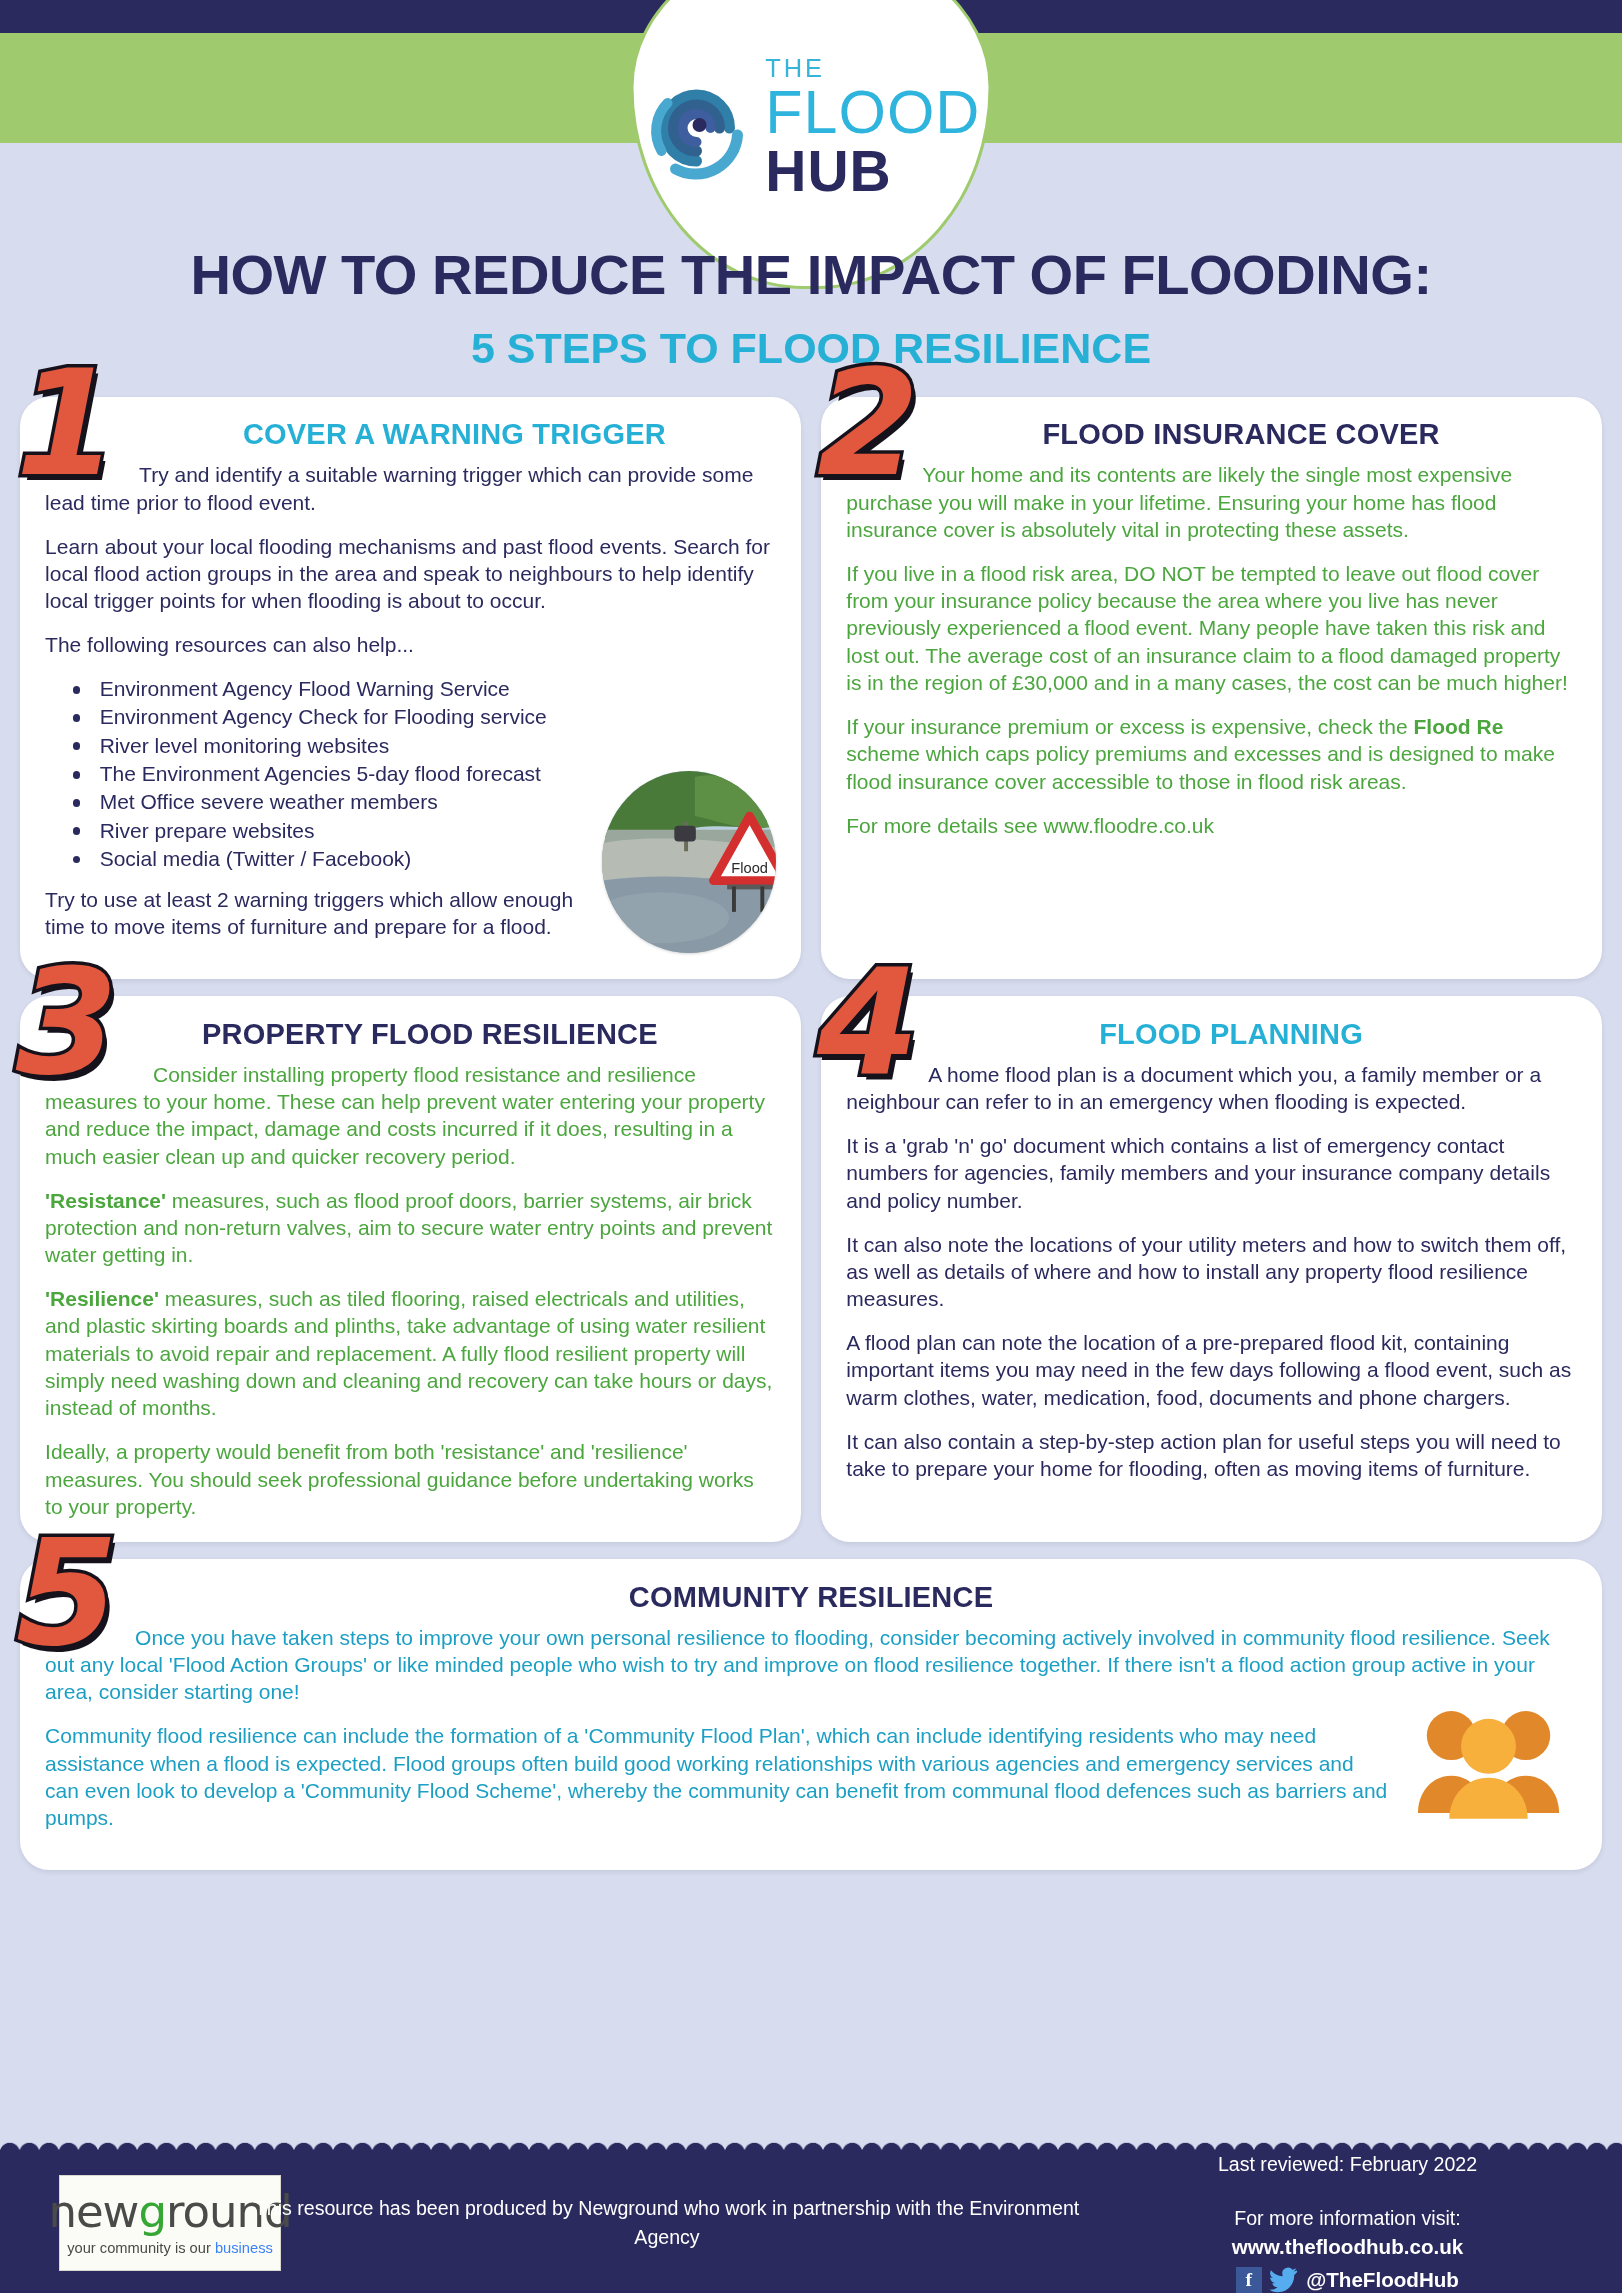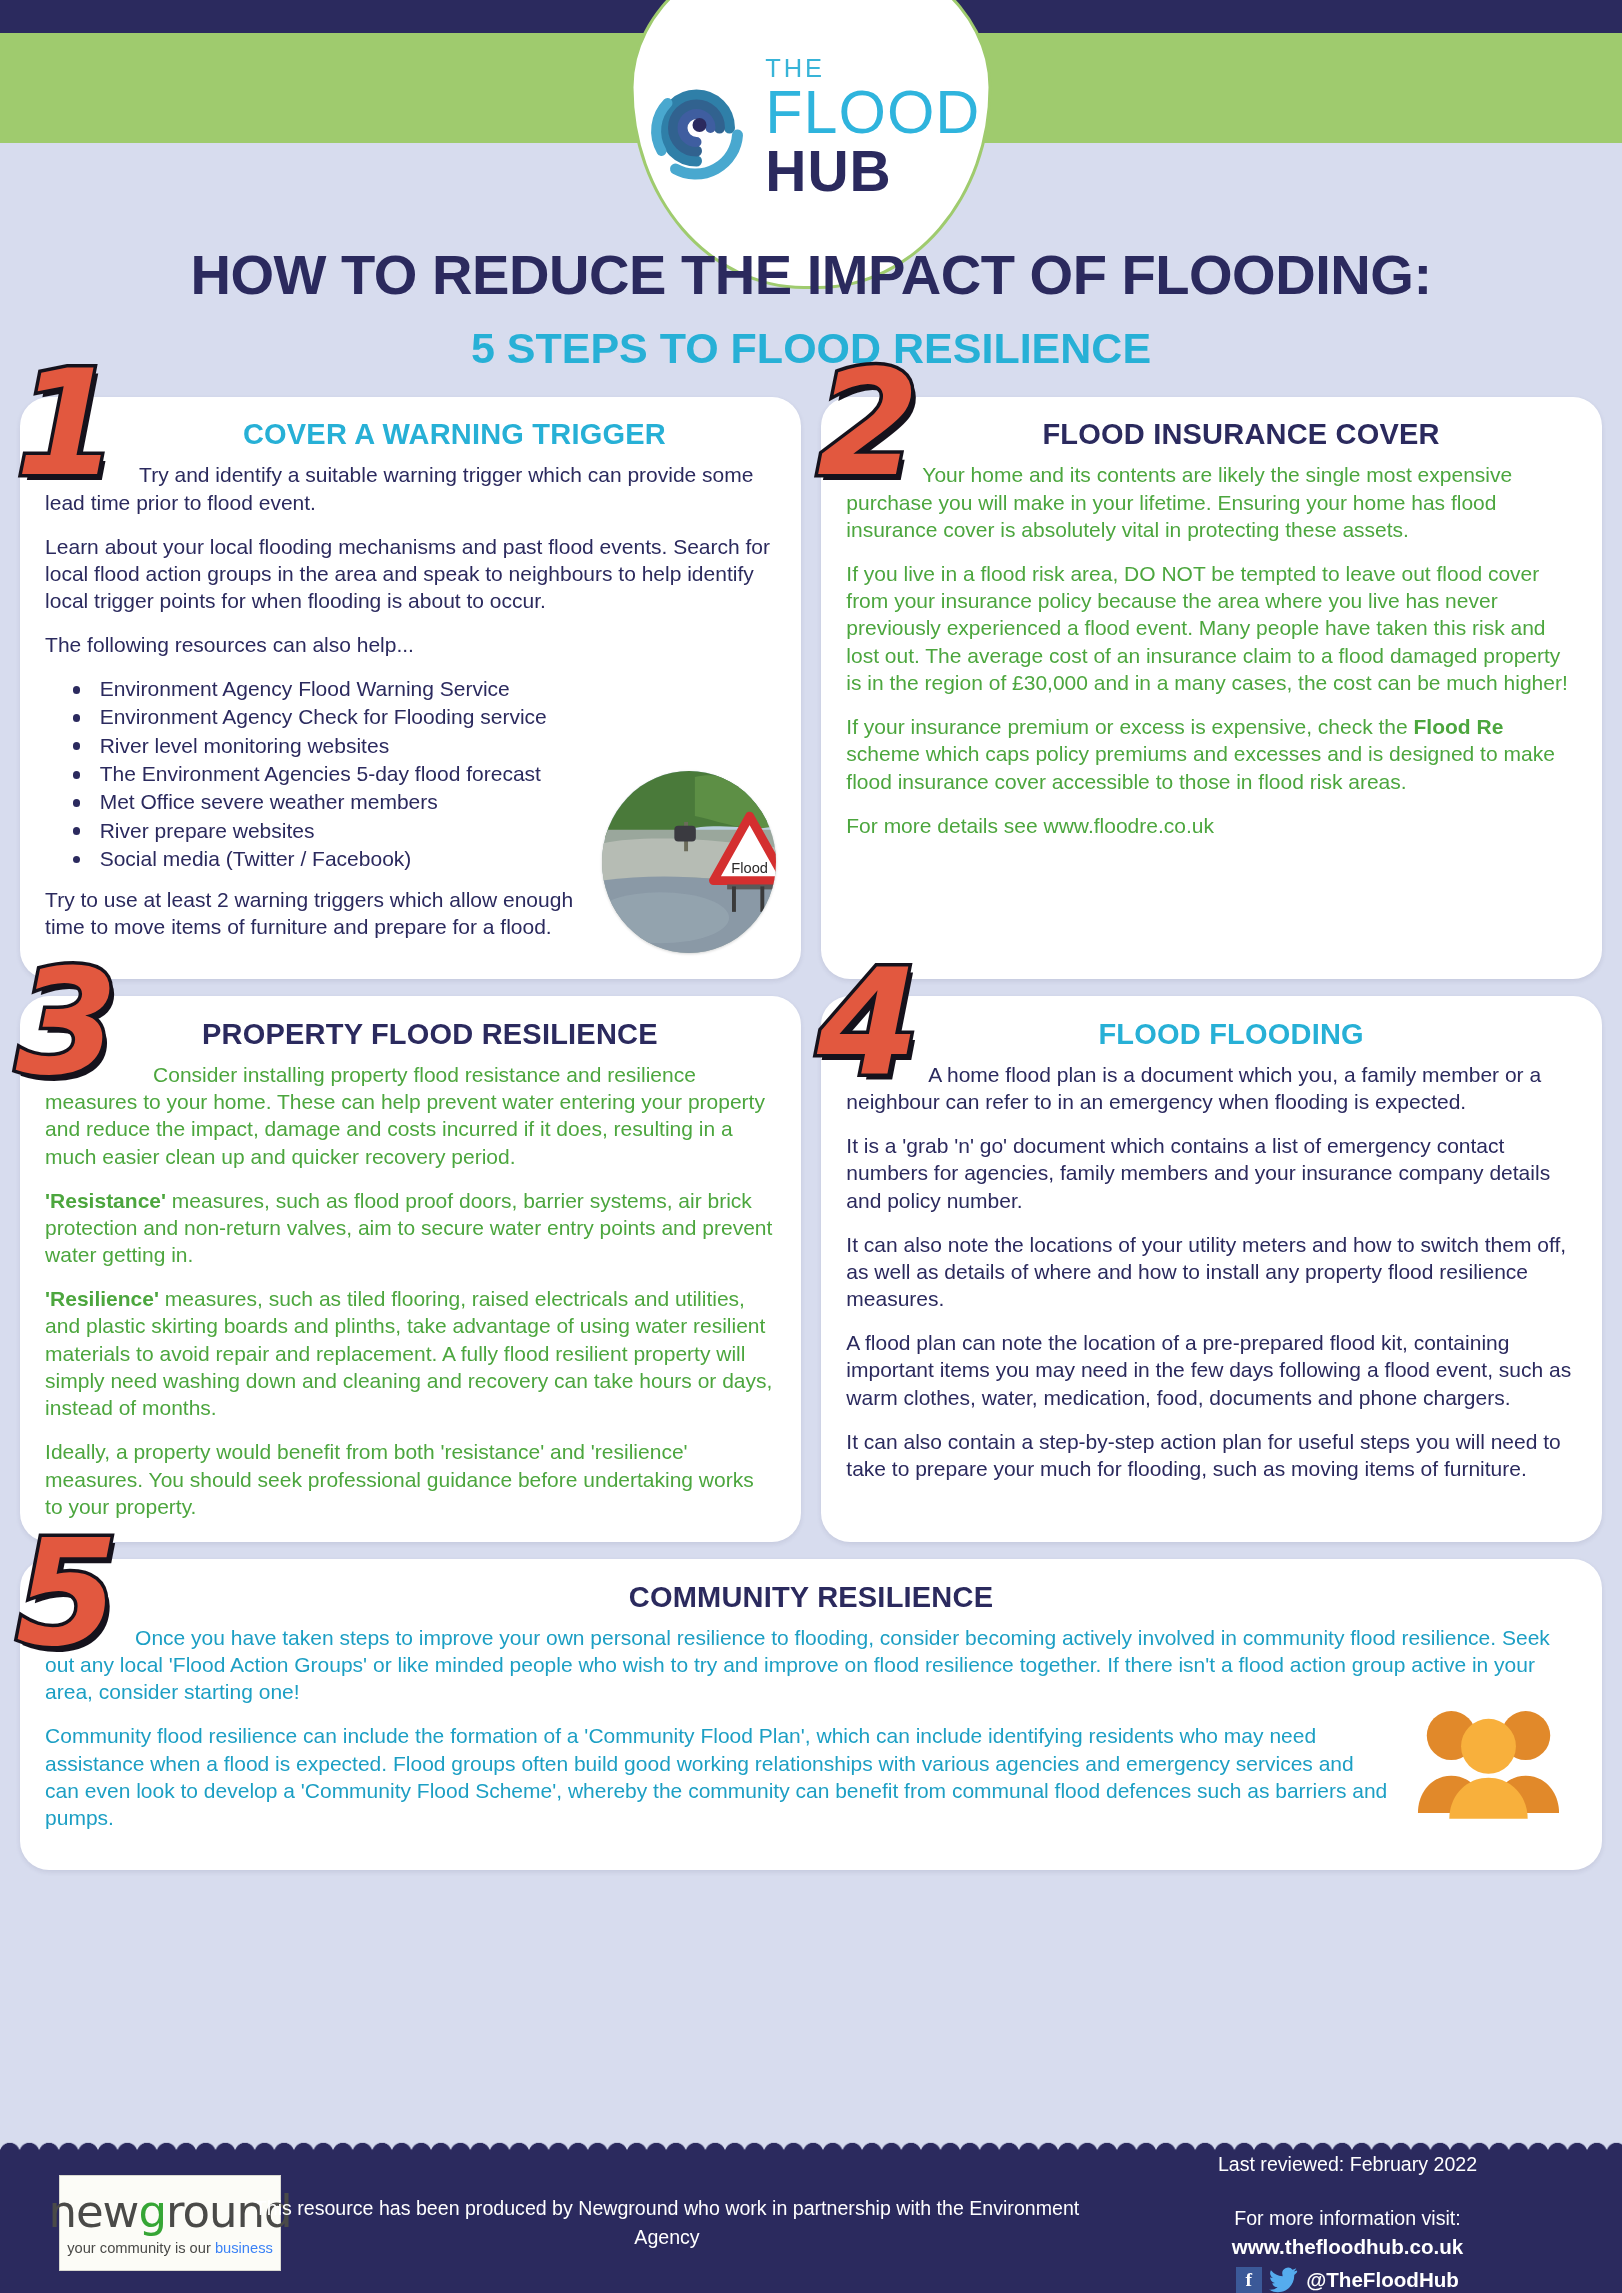--- a/index.html
+++ b/index.html
@@ -310,26 +310,26 @@
     <div class="bignum">3</div>
     <div class="card-title t-navy indent-c">PROPERTY FLOOD RESILIENCE</div>
     <p class="body c-green lead-indent3">Consider installing property flood resistance and resilience measures to your home. These can help prevent water entering your property and reduce the impact, damage and costs incurred if it does, resulting in a much easier clean up and quicker recovery period.</p>
     <p class="body c-green"><b>'Resistance'</b><span> measures, such as flood proof doors, barrier systems, air brick protection and non-return valves, aim to secure water entry points and prevent water getting in.</span></p>
     <p class="body c-green"><b>'Resilience'</b><span> measures, such as tiled flooring, raised electricals and utilities, and plastic skirting boards and plinths, take advantage of using water resilient materials to avoid repair and replacement. A fully flood resilient property will simply need washing down and cleaning and recovery can take hours or days, instead of months.</span></p>
     <p class="body c-green">Ideally, a property would benefit from both 'resistance' and 'resilience' measures. You should seek professional guidance before undertaking works to your property.</p>
   </div>
 
   <div class="card">
     <div class="bignum">4</div>
-    <div class="card-title t-blue indent-c">FLOOD FLOODING</div>
+    <div class="card-title t-blue indent-c">FLOOD PLANNING</div>
     <p class="body c-navy lead-indent4">A home flood plan is a document which you, a family member or a neighbour can refer to in an emergency when flooding is expected.</p>
     <p class="body c-navy">It is a 'grab 'n' go' document which contains a list of emergency contact numbers for agencies, family members and your insurance company details and policy number.</p>
     <p class="body c-navy">It can also note the locations of your utility meters and how to switch them off, as well as details of where and how to install any property flood resilience measures.</p>
     <p class="body c-navy">A flood plan can note the location of a pre-prepared flood kit, containing important items you may need in the few days following a flood event, such as warm clothes, water, medication, food, documents and phone chargers.</p>
-    <p class="body c-navy">It can also contain a step-by-step action plan for useful steps you will need to take to prepare your much for flooding, such as moving items of furniture.</p>
+    <p class="body c-navy">It can also contain a step-by-step action plan for useful steps you will need to take to prepare your home for flooding, often as moving items of furniture.</p>
   </div>
 
   <div class="card full">
     <div class="bignum n5">5</div>
     <div class="card-title t-navy">COMMUNITY RESILIENCE</div>
     <p class="body c-teal c5-p lead-indent5">Once you have taken steps to improve your own personal resilience to flooding, consider becoming actively involved in community flood resilience. Seek out any local 'Flood Action Groups' or like minded people who wish to try and improve on flood resilience together. If there isn't a flood action group active in your area, consider starting one!</p>
     <p class="body c-teal c5-p" style="padding-right:186px">Community flood resilience can include the formation of a 'Community Flood Plan', which can include identifying residents who may need assistance when a flood is expected. Flood groups often build good working relationships with various agencies and emergency services and can even look to develop a  'Community Flood Scheme', whereby the community can benefit from communal flood defences such as barriers and pumps.</p>
 
     <svg class="people-icon" viewBox="0 0 148 118">
       <circle cx="36" cy="33" r="25" fill="#e1892a"></circle>

